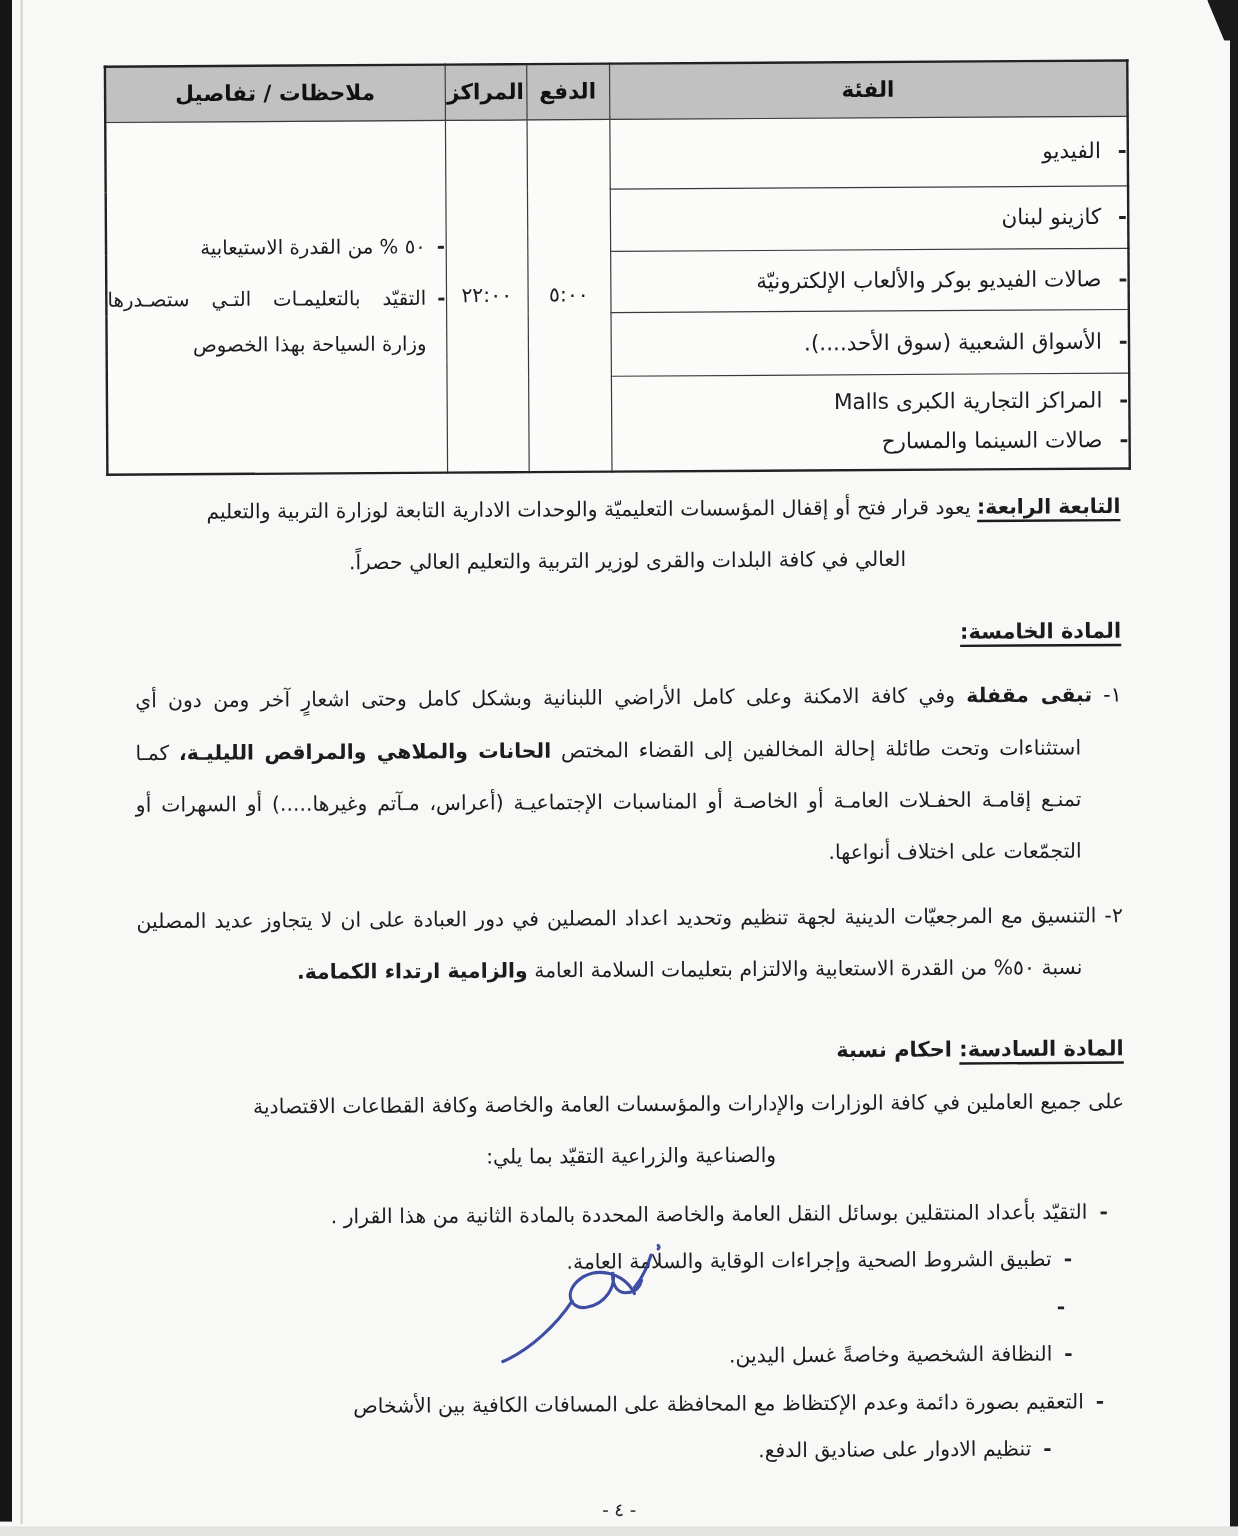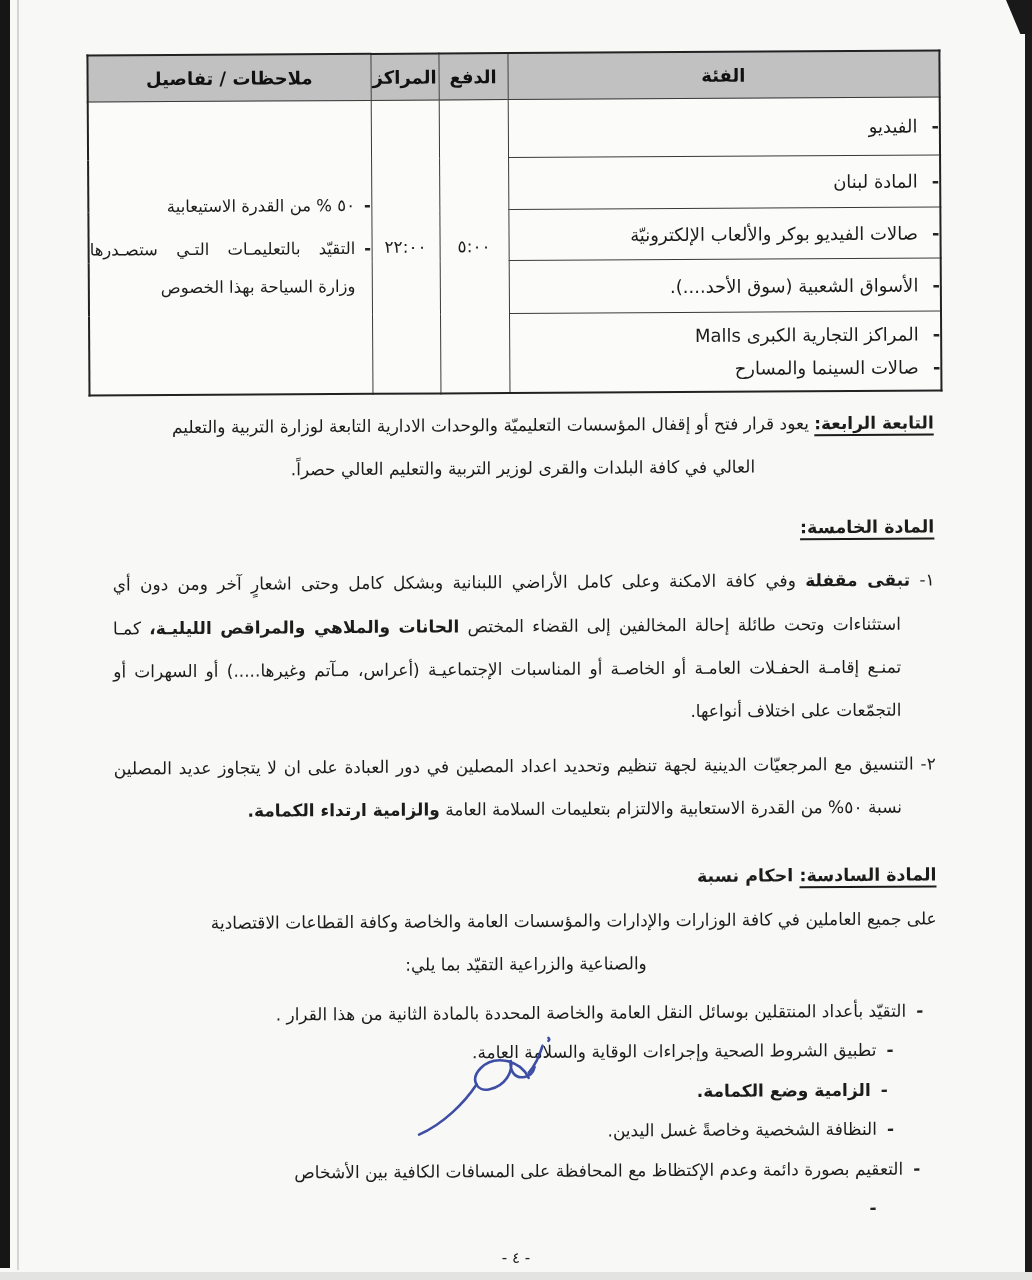--- a/index.html
+++ b/index.html
@@ -107,21 +107,21 @@
               <span class="dash">-</span>
               <span class="txt">التقيّد بالتعليمـات التـي ستصـدرها وزارة السياحة بهذا الخصوص</span>
             </div>
           </div>
         </td>
       </tr>
       <tr>
         <td class="cat r2">
           <div class="cat-line">
             <span class="dash">-</span>
-            <span>المادة لبنان</span>
+            <span>كازينو لبنان</span>
           </div>
         </td>
       </tr>
       <tr>
         <td class="cat r3">
           <div class="cat-line">
             <span class="dash">-</span>
             <span>صالات الفيديو بوكر والألعاب الإلكترونيّة</span>
           </div>
         </td>
@@ -181,32 +181,32 @@
         <div class="bullet" style="margin-right:14px">
           <span class="dash">-</span>
           <span class="txt">التقيّد بأعداد المنتقلين بوسائل النقل العامة والخاصة المحددة بالمادة الثانية من هذا القرار .</span>
         </div>
         <div class="bullet" style="margin-right:44px">
           <span class="dash">-</span>
           <span class="txt">تطبيق الشروط الصحية وإجراءات الوقاية والسلامة العامة.</span>
         </div>
         <div class="bullet b" style="margin-right:50px">
           <span class="dash">-</span>
-          <span class="txt">الزامية وضع الكمامة.</span>
         </div>
         <div class="bullet" style="margin-right:44px">
           <span class="dash">-</span>
           <span class="txt">النظافة الشخصية وخاصةً غسل اليدين.</span>
         </div>
         <div class="bullet" style="margin-right:18px">
           <span class="dash">-</span>
           <span class="txt">التعقيم بصورة دائمة وعدم الإكتظاظ مع المحافظة على المسافات الكافية بين الأشخاص</span>
         </div>
         <div class="bullet" style="margin-right:62px">
           <span class="dash">-</span>
+          <span class="txt">تنظيم الادوار على صناديق الدفع.</span>
         </div>
       </div>
 
     </div>
 
     <svg class="sig" viewBox="0 0 180 110">
       <g fill="none" stroke="#2e3f9e" stroke-width="2.6" stroke-linecap="round" opacity="0.92">
         <path d="M152,14 c-3,10 -8,20 -14,27"></path>
         <path d="M158,6 c1,1 1,2 0,3"></path>
         <path d="M138,46 c-8,-18 -34,-24 -48,-10 c-11,11 -4,24 9,21 c15,-3 24,-17 21,-29 c-1,11 4,19 14,17 c6,-1 9,-6 10,-10"></path>

